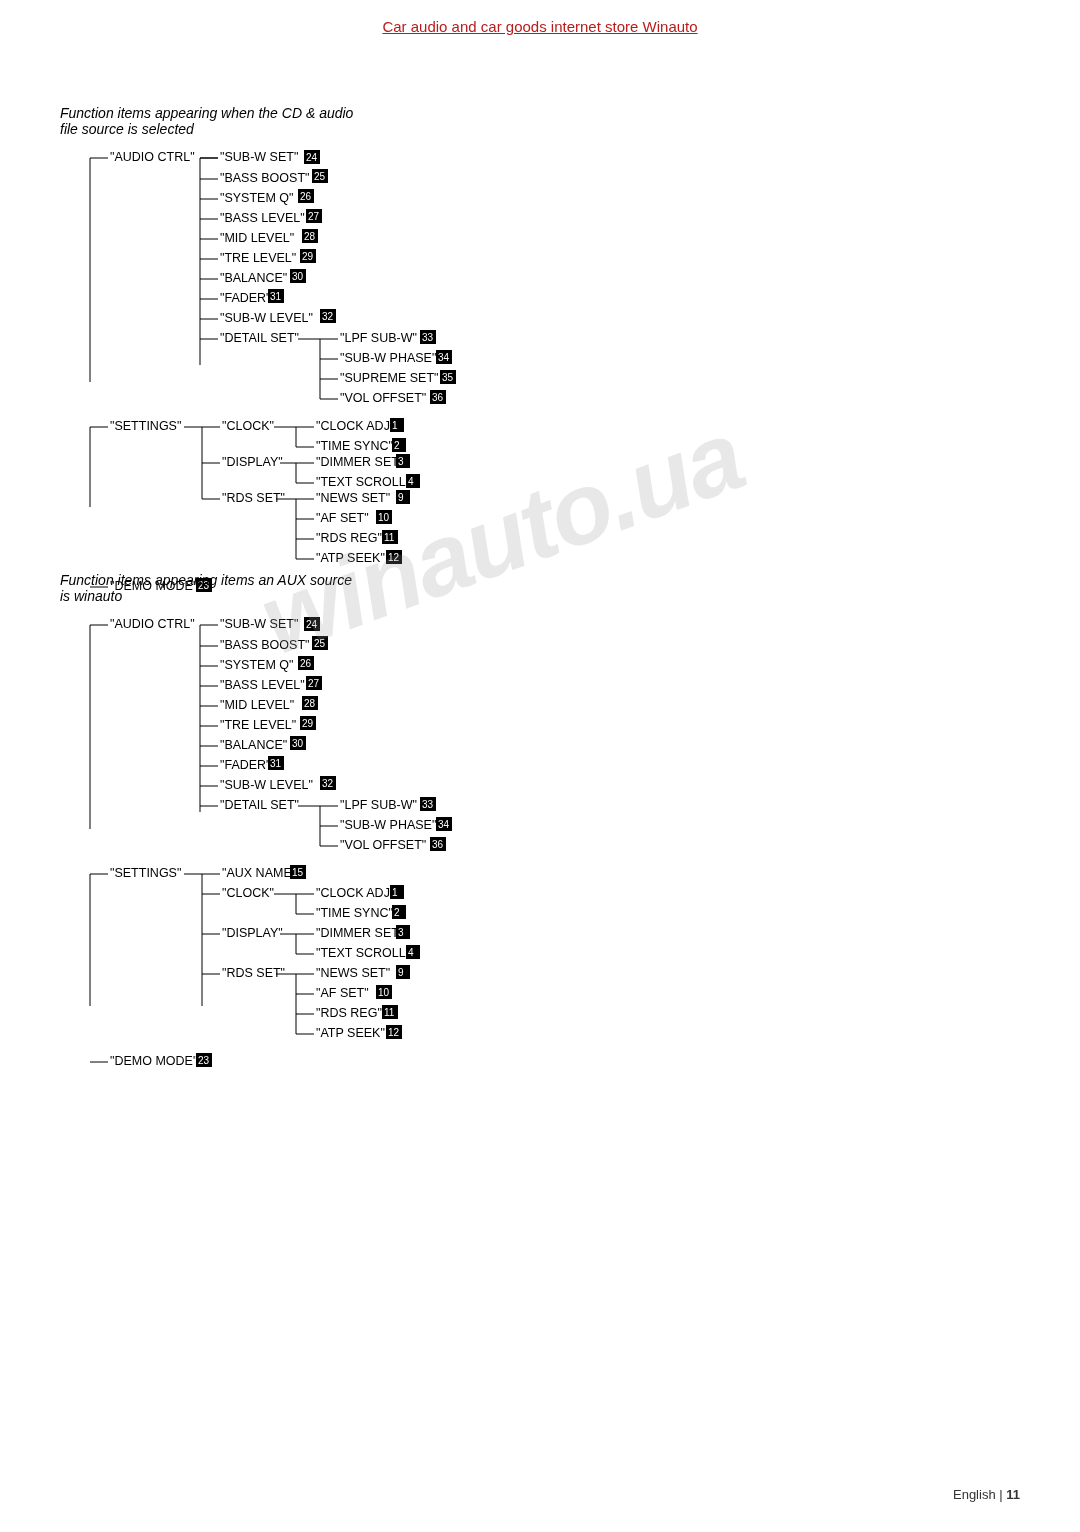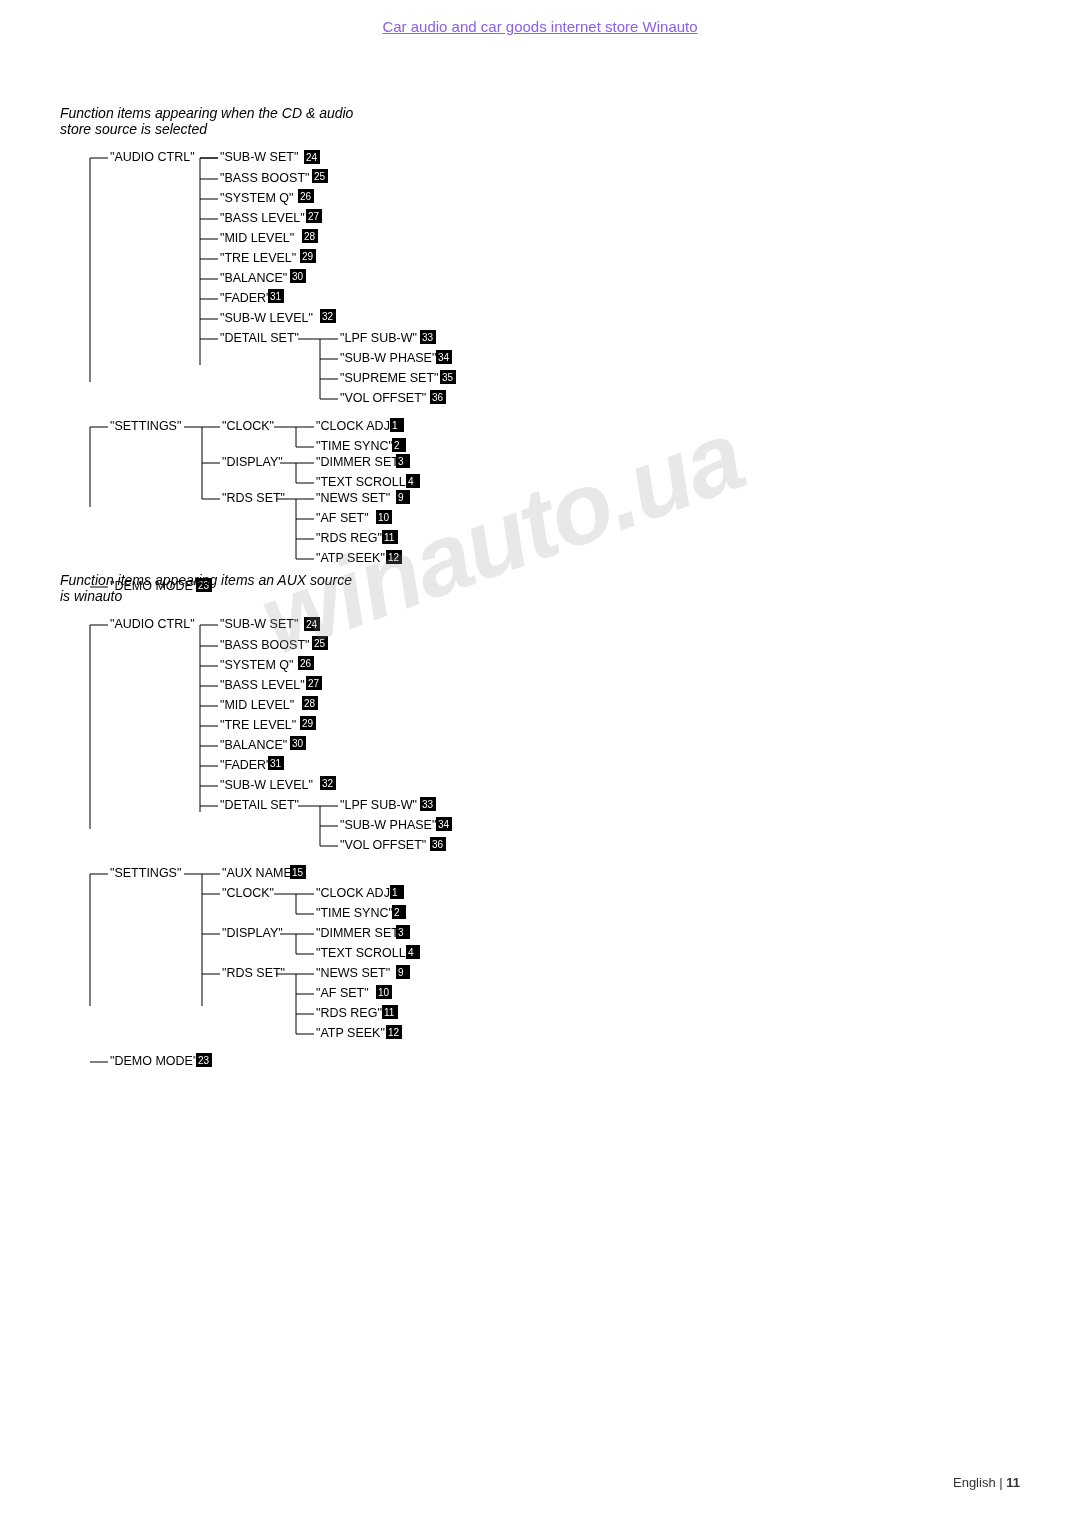--- a/index.html
+++ b/index.html
@@ -12,21 +12,21 @@
       color: #000;
       position: relative;
     }
 
     .page-header {
       text-align: center;
       padding: 18px 0 10px 0;
     }
 
     .page-header a {
-      color: #8b5cf6;
+      color: #b91c1c;
       text-decoration: underline;
       font-size: 15px;
     }
 
     .page-content {
       padding: 30px 60px 60px 60px;
     }
 
     .section-title {
       font-size: 14px;
@@ -48,21 +48,21 @@
       pointer-events: none;
       z-index: 10;
       white-space: nowrap;
       font-style: italic;
       letter-spacing: -2px;
     }
 
     
     .page-footer {
       position: absolute;
-      bottom: 42px;
+      bottom: 30px;
       right: 60px;
       font-size: 13px;
       color: #333;
     }
 
     .tree-container {
       margin-left: 20px;
       margin-top: 4px;
     }
 
@@ -73,21 +73,21 @@
 <div class="page-header">
   <a href="#">Car audio and car goods internet store Winauto</a>
 </div>
 
 <div class="watermark">winauto.ua</div>
 
 <div class="page-content">
 
   <div class="section-title">
     <span>Function items appearing when the CD &amp; audio</span><br>
-    <span>store source is selected</span>
+    <span>file source is selected</span>
   </div>
 
   <div class="tree-container">
     <svg width="580" height="385" style="overflow:visible; display:block;">
 
       <line x1="10" y1="11" x2="10" y2="235" stroke="#000" stroke-width="1"></line>
 
       <line x1="10" y1="11" x2="28" y2="11" stroke="#000" stroke-width="1"></line>
       <text x="30" y="14" font-family="Arial" font-size="12.5">"AUDIO CTRL"</text>
 

